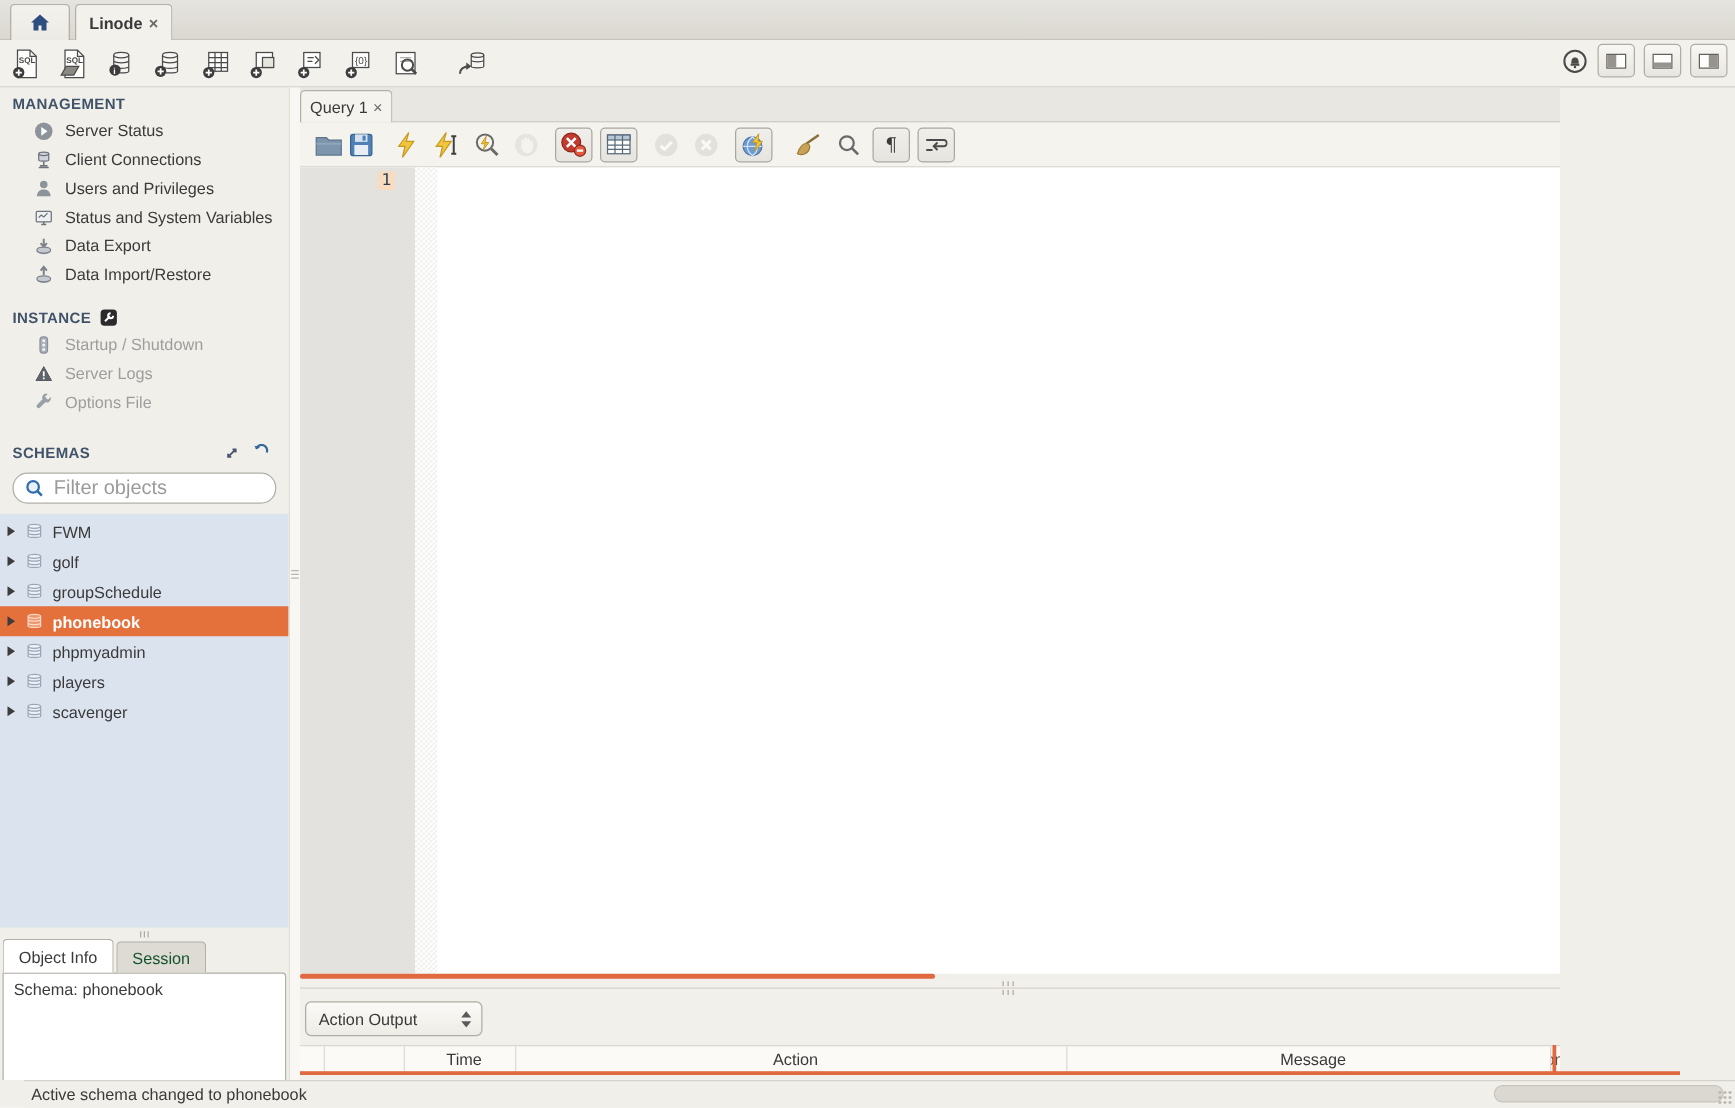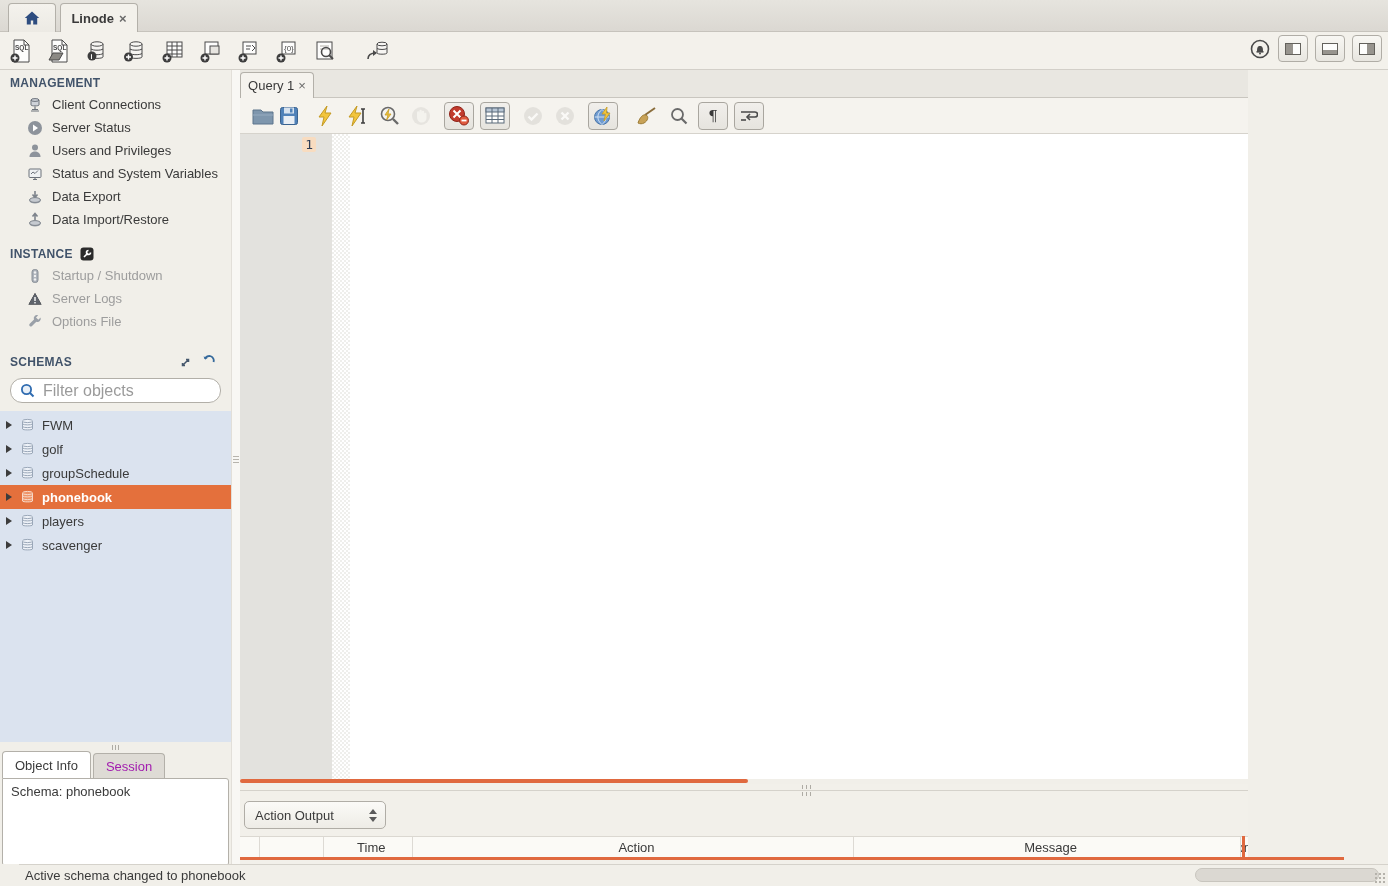--- a/index.html
+++ b/index.html
@@ -47,21 +47,21 @@
   .filter-wrap input::placeholder{color:#9a9a9a;}
   .schema-tree{background:#dbe3ef;height:331px;padding-top:2px;}
   .tree-row{height:24px;display:flex;align-items:center;font-size:13px;gap:7px;padding-left:6px;}
   .tree-row .tri{width:0;height:0;border-left:6px solid #3c3c3c;border-top:4px solid transparent;
     border-bottom:4px solid transparent;flex:0 0 6px;}
   .tree-row.sel{background:#e4703c;color:#fff;font-weight:bold;}
   .grip-h{display:flex;gap:2px;justify-content:center;padding:3px 0 1px 0;}
   .grip-h i{width:1px;height:5px;background:#aeaba4;display:block;}
   .info-tabs{display:flex;align-items:flex-end;height:27px;padding-left:2px;gap:2px;}
   .info-tab{height:25px;padding:0 12px;display:flex;align-items:center;font-size:13px;
-    border:1px solid #b3b0a9;border-bottom:none;border-radius:4px 4px 0 0;background:#dedbd5;color:#a21caf;}
+    border:1px solid #b3b0a9;border-bottom:none;border-radius:4px 4px 0 0;background:#dedbd5;color:#14532d;}
   .info-tab.active{background:#fff;color:#3a3a3a;height:27px;}
   .info-panel{margin:0 2px;height:88px;background:#fff;border:1px solid #b3b0a9;border-radius:0 3px 3px 3px;
     font-size:13px;padding:5px 8px;}
 
   
   .v-split{position:absolute;left:231px;top:70px;width:9px;height:794px;background:#f8f7f4;
     border-left:1px solid #e2dfd9;}
   .v-split .marks{position:absolute;left:1px;top:386px;display:flex;flex-direction:column;gap:2px;}
   .v-split .marks i{width:6px;height:1px;background:#b7b4ad;display:block;}
 
@@ -254,35 +254,35 @@
 </div>
 
 <div class="sidebar">
 
   <div class="side-hdr">
     <span>MANAGEMENT</span>
   </div>
   <div class="side-item">
     <span class="icon16">
       <svg width="16" height="16" viewBox="0 0 16 16">
+          <circle cx="8" cy="8" r="7" fill="#8d939b"></circle>
+          <path d="M6 4.5l5 3.5-5 3.5z" fill="#fff"></path>
+        </svg>
+    </span>
+    <span>Server Status</span>
+  </div>
+  <div class="side-item">
+    <span class="icon16">
+      <svg width="16" height="16" viewBox="0 0 16 16">
           <path d="M4 3v5c0 1.2 8 1.2 8 0V3" fill="#cfd3d9" stroke="#6c727b"></path>
           <ellipse cx="8" cy="3" rx="4" ry="1.4" fill="#cfd3d9" stroke="#6c727b"></ellipse>
           <path d="M8 9.5v3M4 14h8M5 12.5h6" stroke="#6c727b" stroke-width="1.2"></path>
         </svg>
     </span>
     <span>Client Connections</span>
-  </div>
-  <div class="side-item">
-    <span class="icon16">
-      <svg width="16" height="16" viewBox="0 0 16 16">
-          <circle cx="8" cy="8" r="7" fill="#8d939b"></circle>
-          <path d="M6 4.5l5 3.5-5 3.5z" fill="#fff"></path>
-        </svg>
-    </span>
-    <span>Server Status</span>
   </div>
   <div class="side-item">
     <span class="icon16">
       <svg width="16" height="16" viewBox="0 0 16 16">
           <circle cx="8" cy="4.5" r="3" fill="#8d939b"></circle>
           <path d="M2.5 14c0-4 3-5.5 5.5-5.5S13.5 10 13.5 14z" fill="#8d939b"></path>
         </svg>
     </span>
     <span>Users and Privileges</span>
   </div>
@@ -420,20 +420,31 @@
     <div class="tree-row sel">
       <span class="tri"></span>
       <span class="icon16" style="width:15px;height:14px">
         <svg width="15" height="14" viewBox="0 0 15 14">
             <path d="M2.5 3v8c0 1.2 10 1.2 10 0V3" fill="#ef9468" stroke="#f6d9c8"></path>
             <ellipse cx="7.5" cy="3" rx="5" ry="1.6" fill="#ef9468" stroke="#f6d9c8"></ellipse>
             <path d="M2.5 6c1.6 1.2 8.4 1.2 10 0M2.5 8.7c1.6 1.2 8.4 1.2 10 0" fill="none" stroke="#f6d9c8"></path>
           </svg>
       </span>
       <span>phonebook</span>
+    </div>
+    <div class="tree-row">
+      <span class="tri"></span>
+      <span class="icon16" style="width:15px;height:14px">
+        <svg width="15" height="14" viewBox="0 0 15 14">
+            <path d="M2.5 3v8c0 1.2 10 1.2 10 0V3" fill="#eef2f8" stroke="#9aa7b8"></path>
+            <ellipse cx="7.5" cy="3" rx="5" ry="1.6" fill="#eef2f8" stroke="#9aa7b8"></ellipse>
+            <path d="M2.5 6c1.6 1.2 8.4 1.2 10 0M2.5 8.7c1.6 1.2 8.4 1.2 10 0" fill="none" stroke="#9aa7b8"></path>
+          </svg>
+      </span>
+      <span>phpmyadmin</span>
     </div>
     <div class="tree-row">
       <span class="tri"></span>
       <span class="icon16" style="width:15px;height:14px">
         <svg width="15" height="14" viewBox="0 0 15 14">
             <path d="M2.5 3v8c0 1.2 10 1.2 10 0V3" fill="#eef2f8" stroke="#9aa7b8"></path>
             <ellipse cx="7.5" cy="3" rx="5" ry="1.6" fill="#eef2f8" stroke="#9aa7b8"></ellipse>
             <path d="M2.5 6c1.6 1.2 8.4 1.2 10 0M2.5 8.7c1.6 1.2 8.4 1.2 10 0" fill="none" stroke="#9aa7b8"></path>
           </svg>
       </span>

